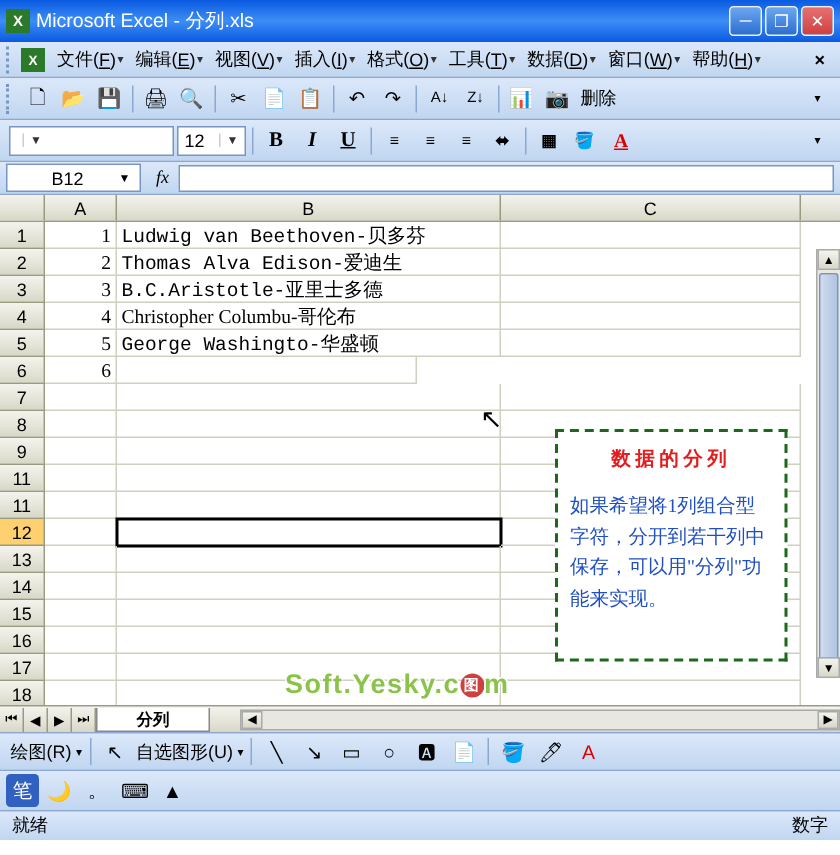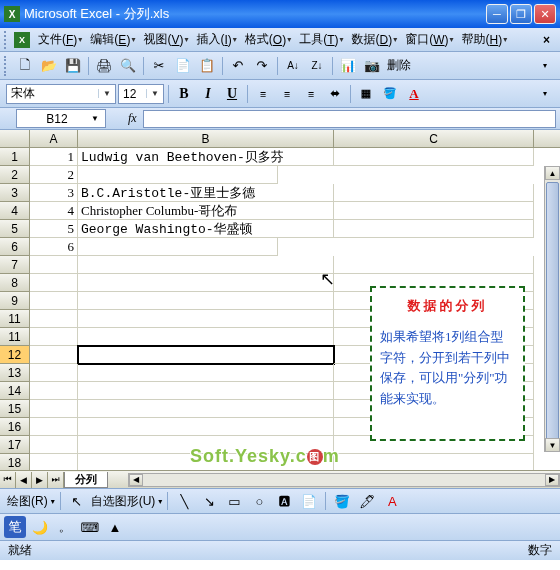--- a/index.html
+++ b/index.html
@@ -26,21 +26,21 @@
 .tlabel { padding: 0 2px; }
 
 .formatbar { background: linear-gradient(to bottom, #dce8fa, #c0d6f0); height: 28px; display: flex; align-items: center; padding: 0 4px; border-bottom: 1px solid #8aa8d0; gap: 2px; }
 .combo { background: #fff; border: 1px solid #7a95c0; height: 20px; display: flex; align-items: center; padding: 0 4px; }
 .combo .cval { flex: 1; }
 .combo .carrow { font-size: 8px; color: #333; padding-left: 4px; border-left: 1px solid #c0d0e0; margin-left: 4px;}
 
 .fmtbtn { width: 22px; height: 22px; display: flex; align-items: center; justify-content: center; font-family: "Times New Roman", serif; font-weight: bold; font-size: 14px; }
 
 .namebar { background: linear-gradient(to bottom, #dce8fa, #c0d6f0); height: 22px; display: flex; align-items: center; border-bottom: 1px solid #8aa8d0; }
-.namebox { background: #fff; border: 1px solid #7a95c0; width: 90px; height: 19px; margin: 0 16px; padding: 0 6px; display: flex; align-items: center; }
+.namebox { background: #fff; border: 1px solid #7a95c0; width: 90px; height: 19px; margin: 0 4px; padding: 0 6px; display: flex; align-items: center; }
 .namebox .nval { flex: 1; text-align: center; }
 .fx { font-style: italic; font-family: serif; padding: 0 6px; }
 .formulabar { flex: 1; background: #fff; border: 1px solid #7a95c0; height: 18px; margin-right: 4px; }
 
 .gridarea { position: relative; height: 358px; display: flex; flex-direction: column; }
 .colheaders { display: flex; height: 18px; background: linear-gradient(to bottom, #f4f4ee, #d8d8c8); border-bottom: 1px solid #9a9a80; }
 .corner { width: 30px; border-right: 1px solid #9a9a80; background: linear-gradient(to bottom, #f4f4ee, #d8d8c8); }
 .colhead { border-right: 1px solid #9a9a80; display: flex; align-items: center; justify-content: center; font-size: 12px; }
 .gridbody { flex: 1; display: flex; overflow: hidden; position: relative; }
 .rowheaders { width: 30px; }
@@ -57,21 +57,21 @@
 .callout .cbody { color: #2050c0; font-family: "SimSun", serif;}
 
 .watermark { position: absolute; left: 190px; top: 298px; font-size: 18px; font-weight: bold; font-family: Arial; letter-spacing: 1px; }
 .watermark .wm1 { color: #8BC34A; text-shadow: 1px 1px 0 #fff, -1px -1px 0 #fff, 1px -1px 0 #fff, -1px 1px 0 #fff; }
 .watermark .wmdot { display:inline-flex; width:16px; height:16px; background:#d04040; border-radius:50%; color:#fff; font-size:10px; align-items:center; justify-content:center; vertical-align:middle;}
 
 .cursor { position: absolute; left: 320px; top: 120px; font-size: 18px; color: #000; pointer-events: none;}
 
 .sheettabs { height: 18px; background: linear-gradient(to bottom, #f4f4ee, #d8d8c8); display: flex; align-items: center; border-top: 1px solid #9a9a80; font-size: 11px;}
 .sheettabs .navbtn { width: 16px; height: 16px; display: flex; align-items: center; justify-content: center; font-size: 9px; border-right:1px solid #9a9a80;}
-.sheettabs .tab { background: #fff; border: 1px solid #888; border-top: none; padding: 0 10px; height: 16px; display: flex; align-items: flex-end; font-weight: bold;}
+.sheettabs .tab { background: #fff; border: 1px solid #888; border-top: none; padding: 0 26px; height: 16px; display: flex; align-items: flex-end; font-weight: bold;}
 .sheettabs .hscroll { flex: 1; margin-left: 20px; background: #e8e8e0; height: 14px; border: 1px solid #aaa; display:flex;}
 .sheettabs .sbtn { width:14px; background: linear-gradient(to bottom,#f4f4ee,#d8d8c8); border:1px solid #aaa; display:flex; align-items:center; justify-content:center; font-size:8px;}
 
 .drawbar { background: linear-gradient(to bottom, #dce8fa, #c0d6f0); height: 26px; display: flex; align-items: center; padding: 0 4px; border-top: 1px solid #8aa8d0; border-bottom: 1px solid #8aa8d0; gap: 3px;}
 .imebar { background: linear-gradient(to bottom, #dce8fa, #c0d6f0); height: 26px; display: flex; align-items: center; padding: 0 4px; gap: 3px;}
 .imebar .imelabel { background:#fff; border:1px solid #7a95c0; padding:2px 6px; font-family:"SimSun",serif; font-style:italic;}
 
 .statusbar { background: linear-gradient(to bottom, #dce8fa, #c0d6f0); height: 20px; display: flex; align-items: center; padding: 0 8px; border-top: 1px solid #8aa8d0; font-size: 12px;}
 .statusbar .sright { margin-left: auto; }
 
@@ -120,21 +120,20 @@
   <div class="tsep"></div>
   <div class="tbtn">📊</div>
   <div class="tbtn">📷</div>
   <div class="tlabel">删除</div>
   <div class="tbtn" style="margin-left:auto;font-size:8px;">▾</div>
 </div>
 
 <div class="formatbar">
   <div class="thandle"></div>
   <div class="combo" style="width:110px;">
-    <span class="cval">宋体</span>
     <span class="carrow">▼</span>
   </div>
   <div class="combo" style="width:46px;">
     <span class="cval">12</span>
     <span class="carrow">▼</span>
   </div>
   <div class="tsep"></div>
   <div class="fmtbtn">B</div>
   <div class="fmtbtn" style="font-style:italic;">I</div>
   <div class="fmtbtn" style="text-decoration:underline;">U</div>
@@ -186,20 +185,21 @@
         <div class="rowhead">18</div>
       </div>
     <div class="cells" id="cells">
         <div class="row">
           <div class="cell num" style="width: 48px;">1</div>
           <div class="cell" style="width: 256px;">Ludwig van Beethoven-贝多芬</div>
           <div class="cell" style="width: 200px;"></div>
         </div>
         <div class="row">
           <div class="cell num" style="width: 48px;">2</div>
+          <div class="cell" style="width: 256px;">Thomas Alva Edison-爱迪生</div>
           <div class="cell" style="width: 200px;"></div>
         </div>
         <div class="row">
           <div class="cell num" style="width: 48px;">3</div>
           <div class="cell" style="width: 256px;">B.C.Aristotle-亚里士多德</div>
           <div class="cell" style="width: 200px;"></div>
         </div>
         <div class="row">
           <div class="cell num" style="width: 48px;">4</div>
           <div class="cell" style="width: 256px; font-family: Liberation Serif, serif;">Christopher Columbu-哥伦布</div>

